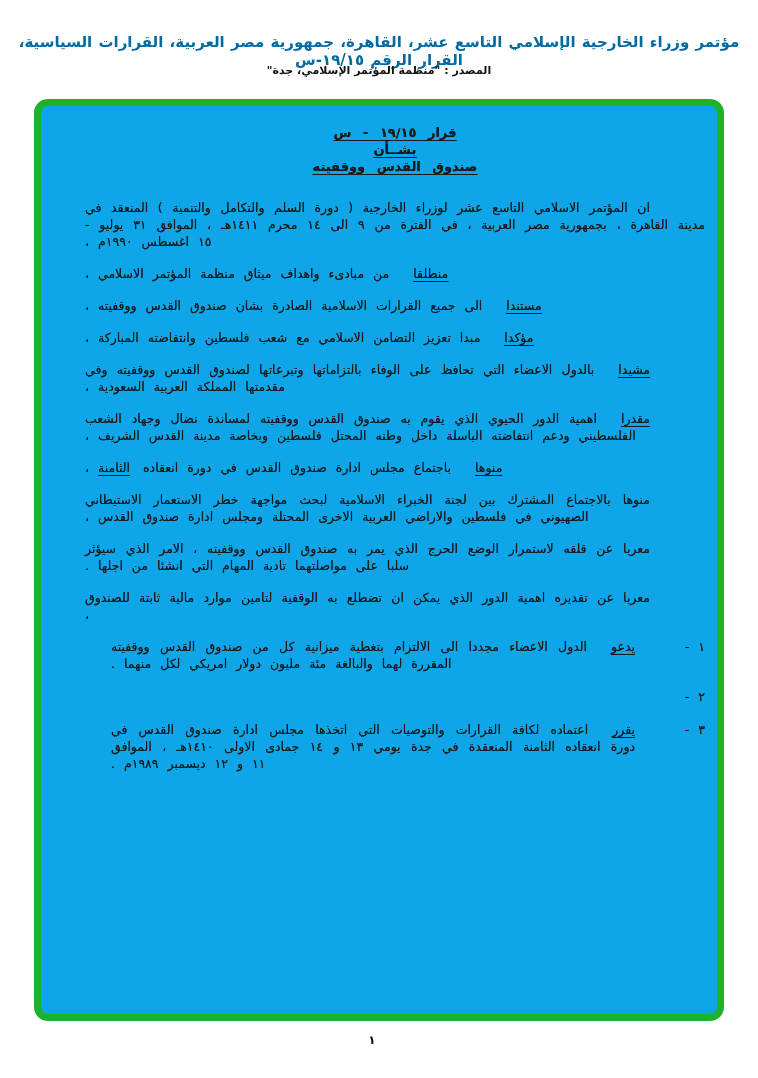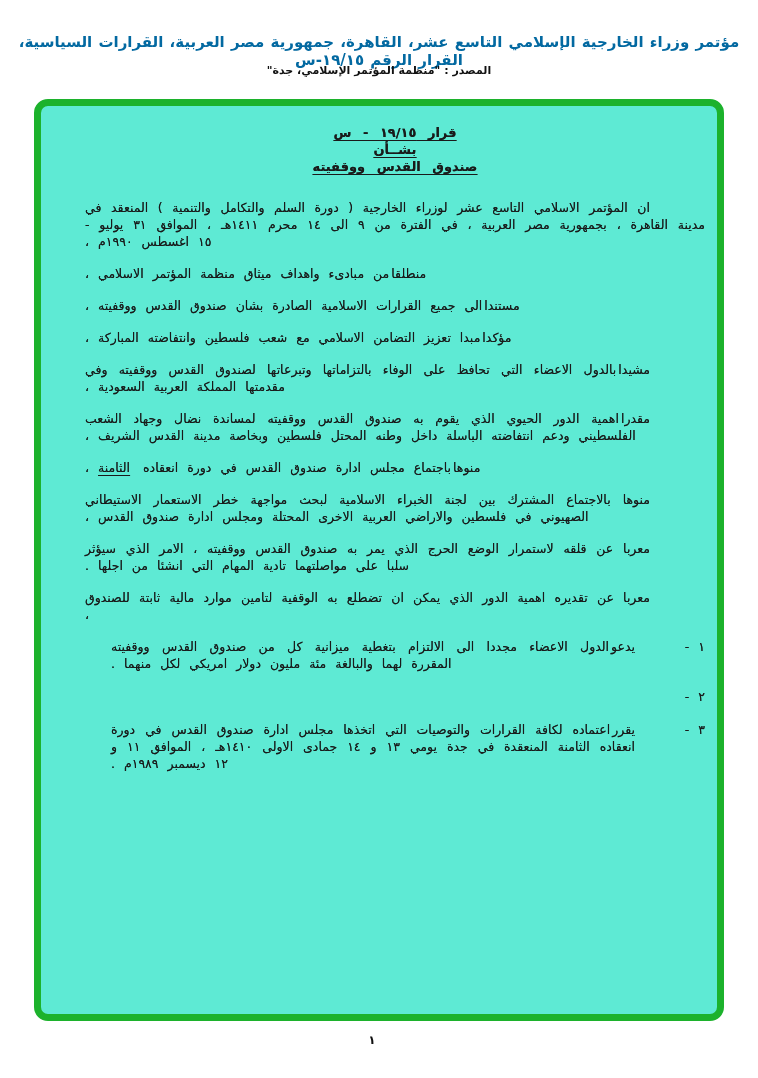--- a/index.html
+++ b/index.html
@@ -12,38 +12,38 @@
     direction:rtl;font-weight:bold;font-size:15px;color:#0369a1;
     letter-spacing:.2px;word-spacing:1px;
   }
   .hdr2{
     position:absolute;top:64px;left:0;right:0;text-align:center;
     direction:rtl;font-weight:bold;font-size:11px;color:#111;
   }
   .frame{
     position:absolute;left:34px;top:99px;width:690px;height:922px;
     box-sizing:border-box;border:7px solid #1cb22c;border-radius:14px;
-    background:#5eead4;
+    background:#0ea5e9;
   }
   .content{
     direction:rtl;padding:14px 12px 0 44px;font-size:12.5px;
     line-height:17px;word-spacing:5px;letter-spacing:.3px;
     color:#1a1a1a;text-shadow:0 0 .5px rgba(0,0,0,.65);
   }
   .title{
     text-align:center;font-weight:bold;font-size:13px;line-height:17px;
     letter-spacing:1.2px;word-spacing:7px;margin:4px 0 24px 0;
   }
   .title .tl{display:block;}
   .title .tl span{text-decoration:underline;text-underline-offset:3px;}
   .para{
     text-align:justify;text-align-last:left;text-indent:55px;
     margin:0 0 15px 0;
   }
-  .lead{text-underline-offset:3px;margin-left:2px;}
+  .lead{text-decoration:underline;text-underline-offset:3px;margin-left:24px;}
   .lead:empty{margin:0;text-decoration:none;}
   .tailu{text-decoration:underline;text-underline-offset:3px;margin-right:4px;}
   .tailu:empty{margin:0;text-decoration:none;}
   .items{margin-top:4px;}
   .item{display:flex;margin:0 0 16px 0;}
   .item .num{flex:none;width:44px;letter-spacing:1px;}
   .item .body{flex:1;padding-left:4px;margin-left:22px;padding-right:26px;
     text-align:justify;text-align-last:left;}
   .pagenum{
     position:absolute;top:1033px;left:0;right:14px;text-align:center;

